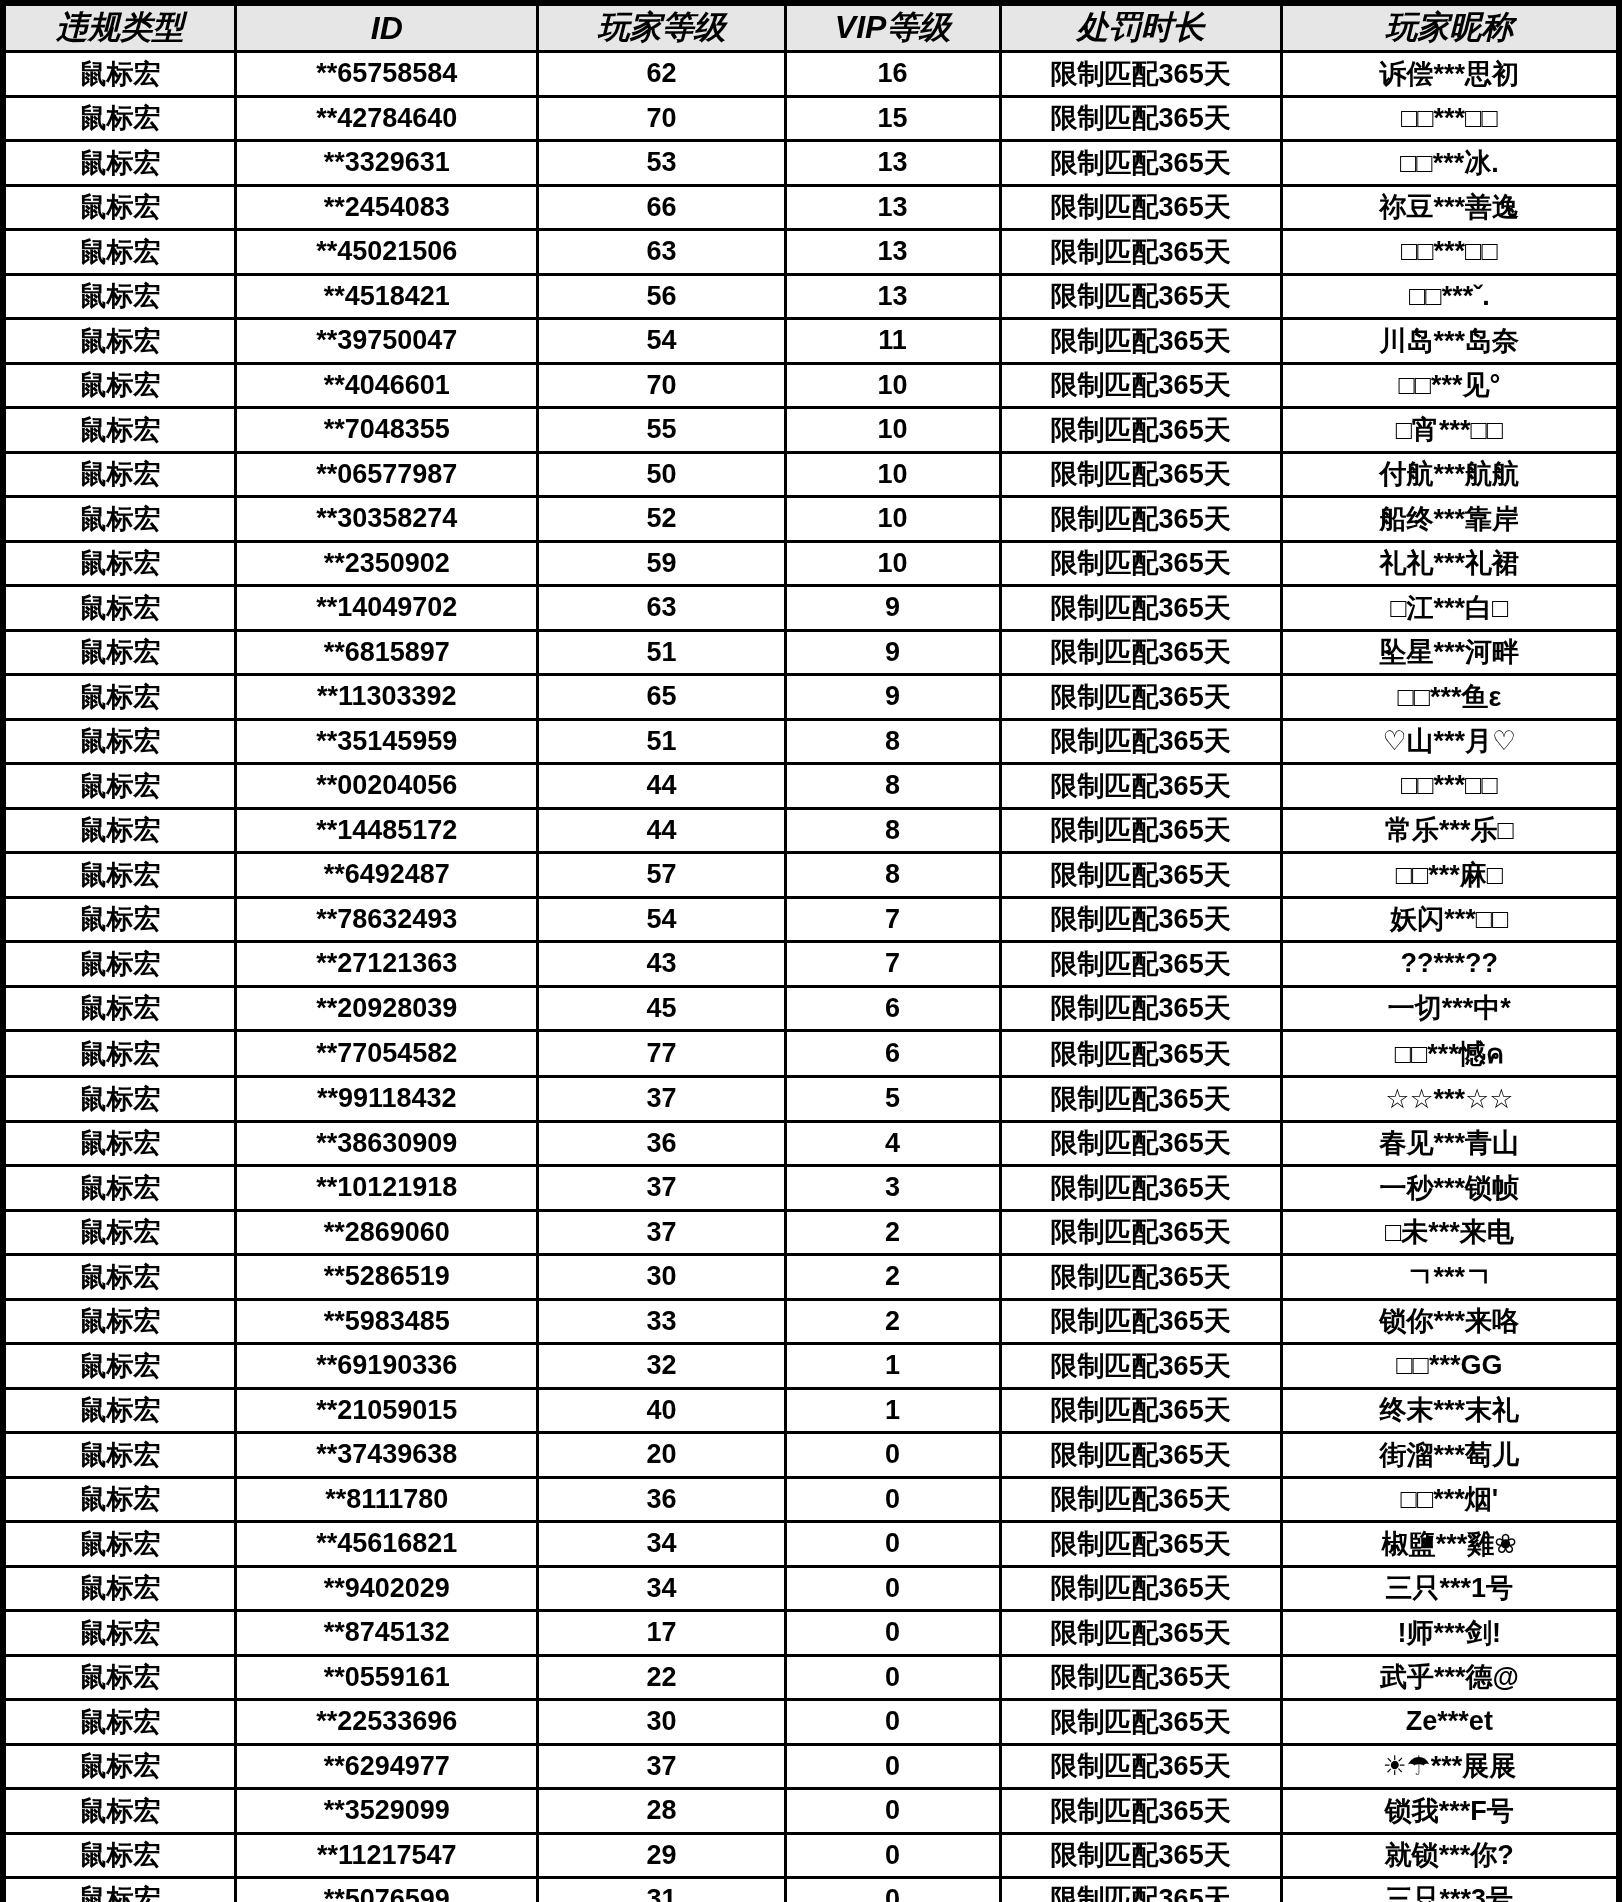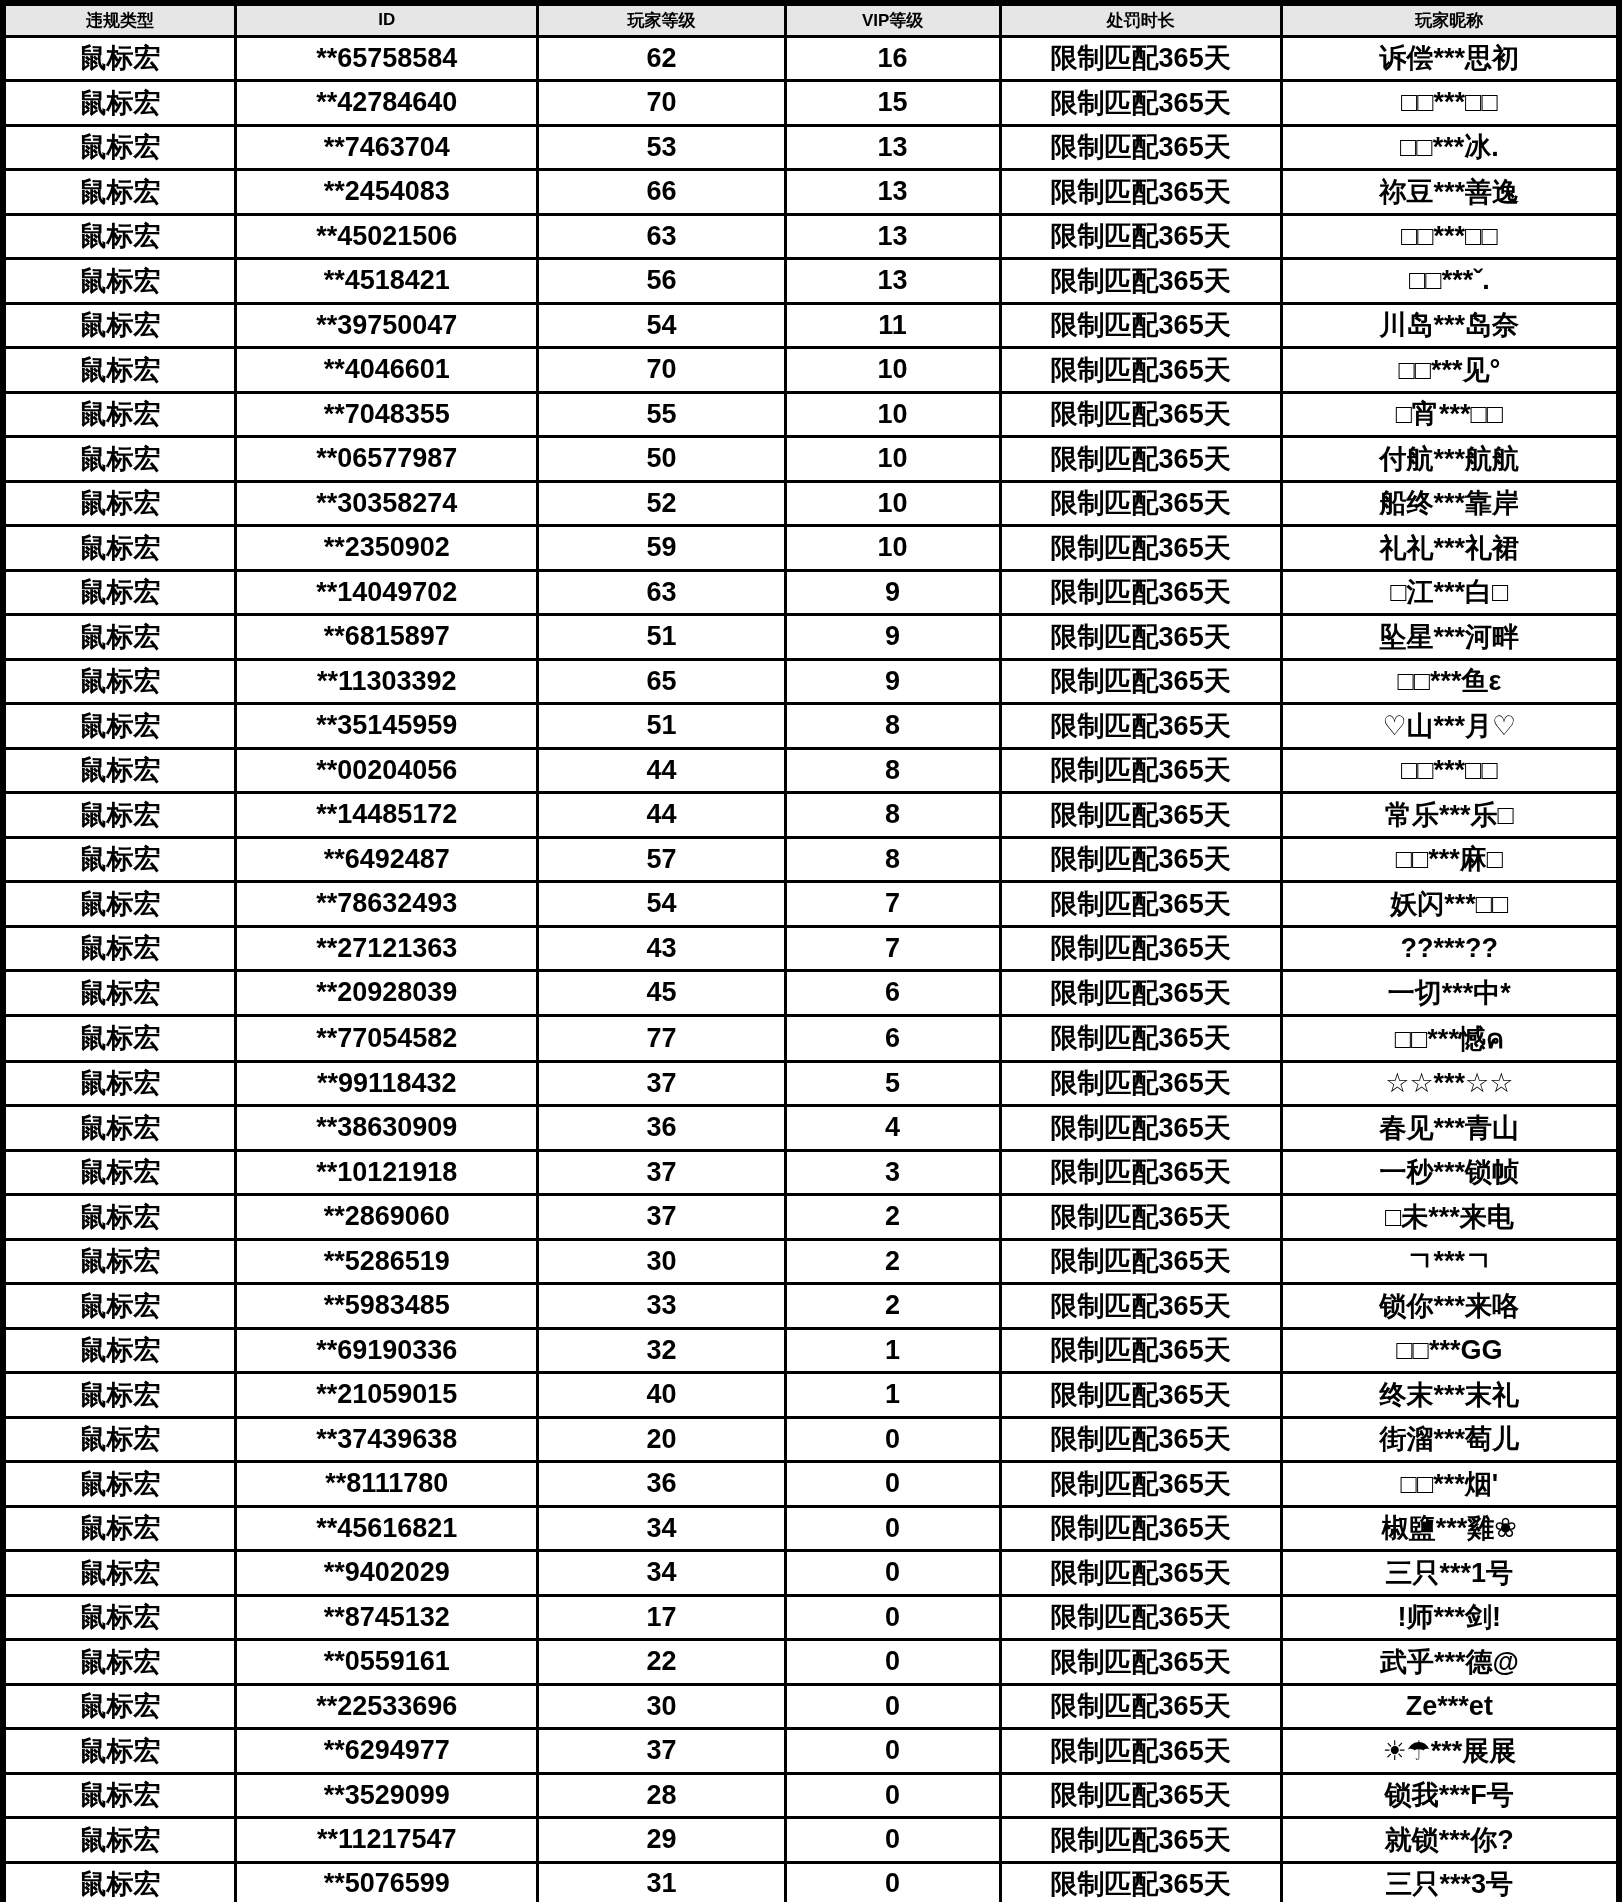--- a/index.html
+++ b/index.html
@@ -30,21 +30,22 @@
     font-size:27px;
     padding:0;
     overflow:hidden;
     white-space:nowrap;
   }
   .ban-table thead tr{
     height:33px;
     background:var(--header-bg);
   }
   .ban-table thead th{
-    font-size:17px;
+    font-size:32px;
+    font-style:italic;
   }
   .ban-table tbody tr{
     height:44.5px;
     background:var(--row-bg);
   }
   col.c-violation{width:14.4%;}
   col.c-id{width:18.7%;}
   col.c-level{width:15.3%;}
   col.c-vip{width:13.3%;}
   col.c-punish{width:17.4%;}
@@ -84,21 +85,21 @@
       <tr>
     <td>鼠标宏</td>
     <td>**42784640</td>
     <td>70</td>
     <td>15</td>
     <td>限制匹配365天</td>
     <td>□□***□□</td>
   </tr>
       <tr>
     <td>鼠标宏</td>
-    <td>**7463704</td>
+    <td>**3329631</td>
     <td>53</td>
     <td>13</td>
     <td>限制匹配365天</td>
     <td>□□***冰.</td>
   </tr>
       <tr>
     <td>鼠标宏</td>
     <td>**2454083</td>
     <td>66</td>
     <td>13</td>

